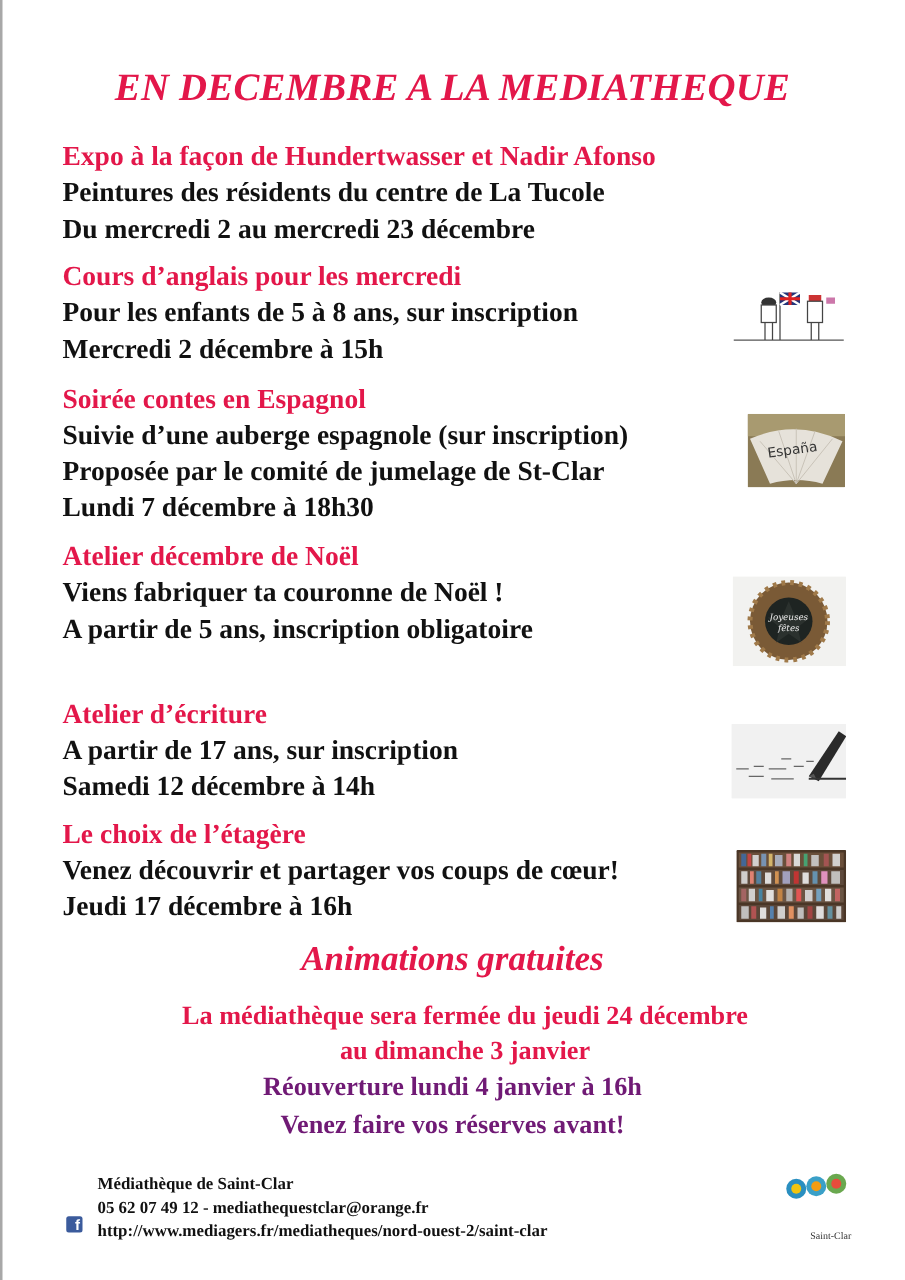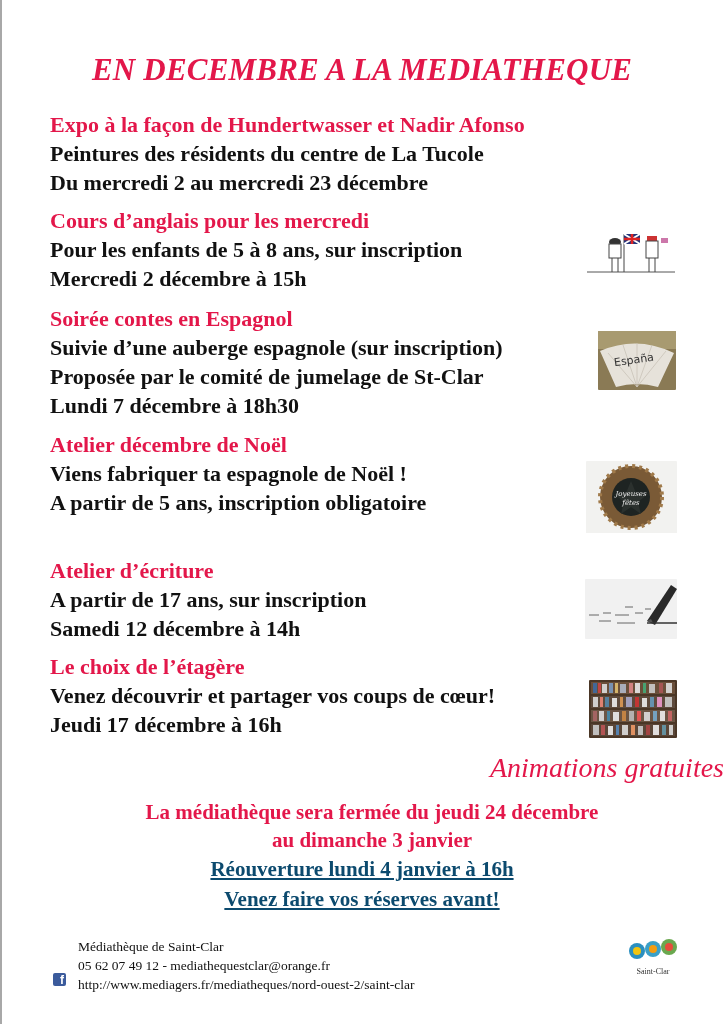--- a/index.html
+++ b/index.html
@@ -10,27 +10,27 @@
     .left-border { position: absolute; left: 0; top: 0; width: 2px; height: 1024px; background: #a8a8a8; }
     .title {
       position: absolute; left: 0; width: 724px; top: 52px; text-align: center;
       font-style: italic; font-weight: bold; font-size: 31px; color: #e3174a; letter-spacing: 0.2px;
     }
     .event { position: absolute; left: 50px; }
     .ev-title { font-size: 22px; font-weight: bold; color: #e3174a; line-height: 29px; white-space: nowrap; }
     .ev-line { font-size: 22px; font-weight: bold; color: #111111; line-height: 29px; white-space: nowrap; }
     .thumb { position: absolute; border-radius: 1px; overflow: hidden; }
     .center-block { position: absolute; left: 0; width: 724px; text-align: center; }
-    .animations { font-style: italic; font-weight: normal; font-size: 28px; color: #e3174a; text-align: right; }
+    .animations { font-style: italic; font-weight: bold; font-size: 28px; color: #e3174a; }
     .closed { font-weight: bold; font-size: 21px; color: #e3174a; line-height: 28px; padding-left: 20px; }
-    .reopen { font-weight: bold; font-size: 21px; color: #0c4a6e; line-height: 30px; text-decoration: underline; }
-    .footer { position: absolute; left: 78px; top: 937px; font-weight: normal; font-size: 13.5px; color: #111; line-height: 19px; }
+    .reopen { font-weight: bold; font-size: 21px; color: #701a75; line-height: 30px; }
+    .footer { position: absolute; left: 78px; top: 937px; font-weight: bold; font-size: 13.5px; color: #111; line-height: 19px; }
     .fb-icon { position: absolute; left: 53px; top: 973px; width: 13px; height: 13px; background: #3b5b9c; border-radius: 2px; color: #fff; font-family: "Liberation Sans", sans-serif; font-weight: bold; font-size: 12px; line-height: 14px; text-align: right; padding-right: 2px; box-sizing: border-box; }
     .logo { position: absolute; left: 625px; top: 937px; width: 56px; }
-    .logo-label { font-size: 8px; color: #333; text-align: center; margin-top: 2px; }
+    .logo-label { font-size: 8px; color: #333; text-align: right; margin-top: 18px; }
   </style>
 </head>
 <body>
 
 <div class="left-border"></div>
 
 <div class="title">EN DECEMBRE A LA MEDIATHEQUE</div>
 
 <div class="event" style="top:110px">
   <div class="ev-title">Expo à la façon de Hundertwasser et Nadir Afonso</div>
@@ -84,21 +84,21 @@
       <line x1="39" y1="56" x2="39" y2="12"></line>
         <line x1="39" y1="56" x2="54" y2="14"></line>
       <line x1="39" y1="56" x2="68" y2="20"></line>
     </g>
     <text x="16" y="32" font-size="11" fill="#333" font-family="DejaVu Sans, sans-serif" transform="rotate(-8 39 30)">España</text>
   </svg>
 </div>
 
 <div class="event" style="top:430px">
   <div class="ev-title">Atelier décembre  de Noël</div>
-  <div class="ev-line">Viens fabriquer ta espagnole de Noël !</div>
+  <div class="ev-line">Viens fabriquer ta couronne de Noël !</div>
   <div class="ev-line">A partir de 5 ans, inscription obligatoire</div>
 </div>
 <div class="thumb" style="left:586px;top:461px;width:91px;height:84px;">
   <svg width="91" height="72" viewBox="0 0 91 72">
     <rect width="91" height="72" fill="#f2f2f0"></rect>
     <circle cx="45" cy="36" r="31" fill="#7a5a36"></circle>
     <circle cx="45" cy="36" r="31" fill="none" stroke="#a07a4a" stroke-width="4" stroke-dasharray="3 4"></circle>
     <circle cx="45" cy="36" r="19" fill="#1e2422"></circle>
     <path d="M45 20 L50 32 L62 33 L52 41 L55 53 L45 46 L35 53 L38 41 L28 33 L40 32 Z" fill="#2b312e"></path>
     <text x="45" y="35" font-size="7" fill="#eee" text-anchor="middle" font-family="DejaVu Serif, serif" font-style="italic">Joyeuses</text>

